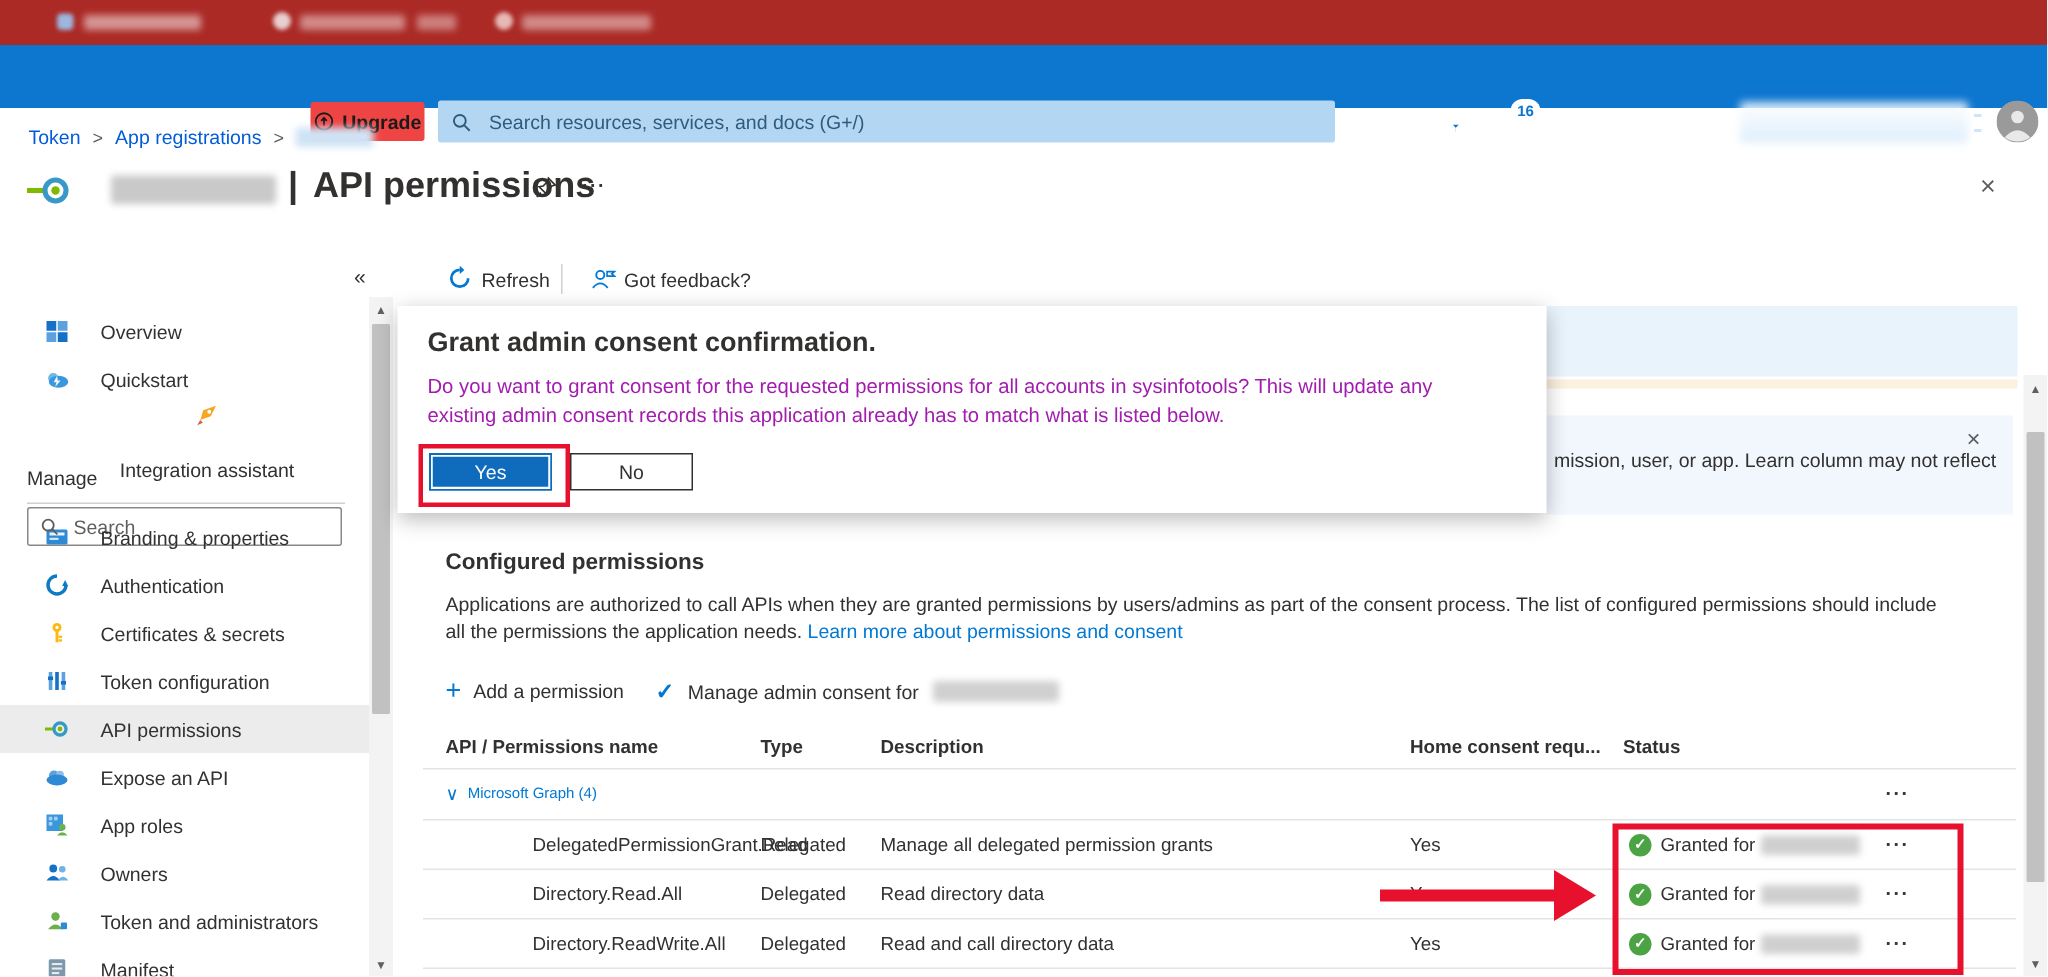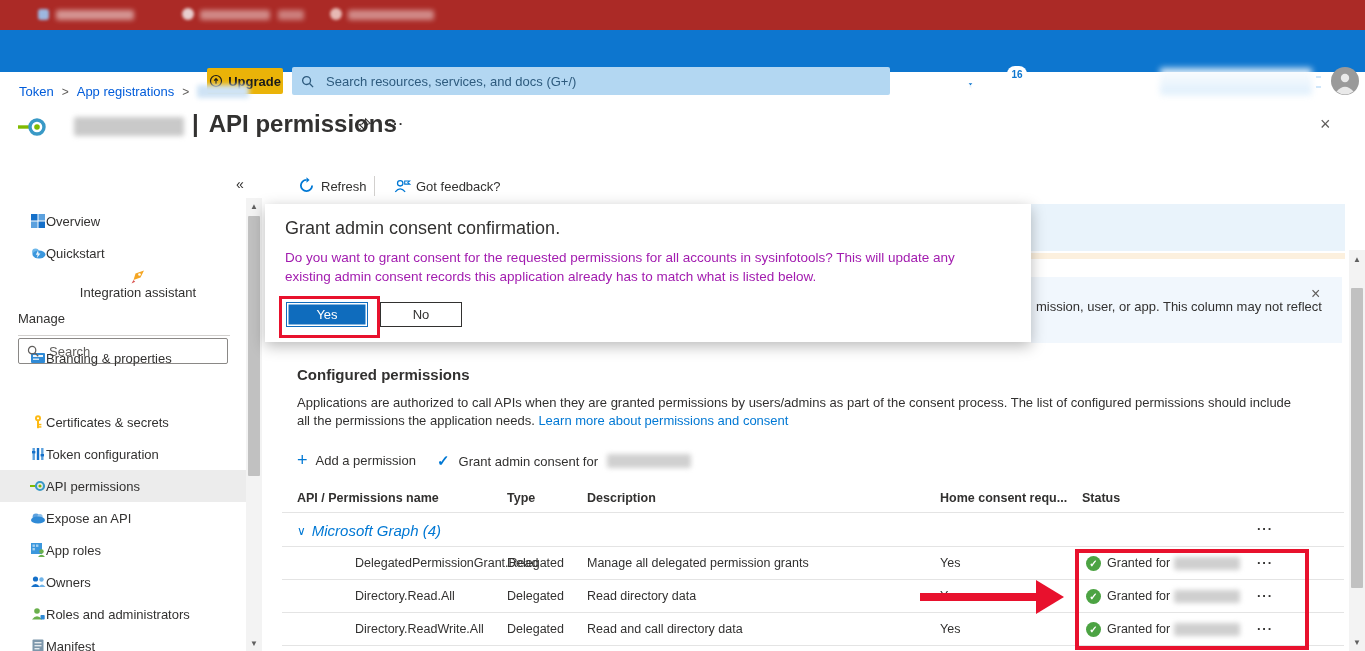--- a/index.html
+++ b/index.html
@@ -16,21 +16,21 @@
   #browserbar{left:0;top:0;width:1365px;height:30px;background:#ab2a26;}
   
   #azurebar{left:0;top:30px;width:1365px;height:42px;background:#0d76cf;}
   .hline{position:absolute;left:0;width:18px;height:2px;background:#fff;border-radius:1px;}
   #topsearch{position:absolute;left:292px;top:37px;width:598px;height:28px;background:#b3d7f2;border:none;border-radius:2px;box-sizing:border-box;padding:0 10px 0 34px;font-size:13px;color:#1f4b6b;font-family:"Liberation Sans",sans-serif;outline:none;}
   #topsearch::placeholder{color:#2e5b7e;opacity:1;}
   #sidesearch{position:absolute;left:18px;top:173px;width:210px;height:26px;border:1px solid #8a8886;border-radius:2px;box-sizing:border-box;padding:0 6px 0 30px;font-size:13px;color:#323130;outline:none;font-family:"Liberation Sans",sans-serif;background:#fff;}
   #sidesearch::placeholder{color:#605e5c;opacity:1;}
   .topic{position:absolute;top:41px;width:22px;height:20px;cursor:pointer;}
   
-  .mi{position:absolute;left:0;width:246px;height:32px;display:flex;align-items:center;box-sizing:border-box;padding-left:30px;gap:0;font-size:13px;color:#323130;cursor:pointer;background:transparent;}
+  .mi{position:absolute;left:0;width:246px;height:32px;display:flex;align-items:center;box-sizing:border-box;padding-left:30px;gap:21px;font-size:13px;color:#323130;cursor:pointer;background:transparent;}
   .mi.sel{background:#ececec;}
   .mi-ic{width:16px;height:16px;display:inline-flex;flex:0 0 16px;}
   
   .sb-track{background:#f3f3f3;}
   .sb-thumb{position:absolute;left:2px;width:12px;background:#c1c1c1;border-radius:1px;}
   .sb-arrow{position:absolute;left:0;width:16px;text-align:center;font-size:8px;color:#606060;cursor:pointer;}
   
   #dialog{left:265px;top:204px;width:766px;height:138px;background:#fff;box-shadow:0 4px 14px rgba(0,0,0,.28);z-index:20;}
   .btn-yes{position:absolute;left:286px;top:302px;width:80px;height:23px;background:#0f6cbd;border:1px solid #0f6cbd;box-shadow:inset 0 0 0 1.5px #fff;color:#fff;font-size:13px;display:flex;align-items:center;justify-content:center;cursor:pointer;z-index:22;}
   .btn-no{position:absolute;left:380px;top:302px;width:80px;height:23px;background:#fff;border:1px solid #323130;color:#323130;font-size:13px;display:flex;align-items:center;justify-content:center;cursor:pointer;z-index:22;}
@@ -61,21 +61,21 @@
   </div>
 
   <div class="abs" id="azurebar">
     <div class="abs" style="left:14px;top:43px;width:18px;height:16px;cursor:pointer;">
       <span class="hline" style="top:1px;"></span>
         <span class="hline" style="top:7px;"></span>
         <span class="hline" style="top:13px;"></span>
     </div>
     <div class="abs" style="left:64px;top:43px;font-size:15px;font-weight:700;color:#fff;">Microsoft Azure</div>
 
-    <div class="abs" style="left:207px;top:38px;width:76px;height:26px;background:#eab308;border-radius:2px;display:flex;align-items:center;justify-content:center;gap:5px;cursor:pointer;">
+    <div class="abs" style="left:207px;top:38px;width:76px;height:26px;background:#ef4444;border-radius:2px;display:flex;align-items:center;justify-content:center;gap:5px;cursor:pointer;">
       <span style="display:inline-flex;width:14px;height:14px;">
         <svg viewBox="0 0 16 16" width="14" height="14">
             <circle cx="8" cy="8" r="6.3" fill="none" stroke="#1b1a19" stroke-width="1.4"></circle>
             <path d="M8 11 V5.6 M5.9 7.6 L8 5.3 L10.1 7.6" fill="none" stroke="#1b1a19" stroke-width="1.4"></path>
           </svg>
       </span>
       <span style="font-size:13px;font-weight:700;color:#1b1a19;">Upgrade</span>
     </div>
 
     <span class="abs" style="left:300px;top:44px;width:15px;height:15px;z-index:2;">
@@ -227,20 +227,29 @@
   <div class="mi" style="top:342px;">
     <span class="mi-ic">
         <svg viewBox="0 0 16 16">
           <rect x="1" y="3" width="14" height="10" rx="1" fill="#2f8ad6"></rect>
           <rect x="3" y="5" width="10" height="2" fill="#fff" opacity=".9"></rect>
           <rect x="3" y="8.5" width="6" height="1.5" fill="#cfe6f8"></rect>
         </svg>
       </span>
     <span>Branding &amp; properties</span>
   </div>
+  <div class="mi" style="top:374px;">
+    <span class="mi-ic">
+        <svg viewBox="0 0 16 16">
+          <path d="M8 2 a6 6 0 1 0 6 6" fill="none" stroke="#0f7ac4" stroke-width="2.3"></path>
+          <polygon points="15.4,8.6 11.4,8.6 13.4,4.6" fill="#0f7ac4"></polygon>
+        </svg>
+      </span>
+    <span>Authentication</span>
+  </div>
   <div class="mi" style="top:406px;">
     <span class="mi-ic">
         <svg viewBox="0 0 16 16">
           <circle cx="8" cy="4.3" r="3" fill="#fdb913"></circle>
           <circle cx="8" cy="4.3" r="1.1" fill="#fff"></circle>
           <rect x="7" y="6.8" width="2" height="7.4" fill="#fdb913"></rect>
           <rect x="9" y="9.8" width="2.4" height="1.5" fill="#fdb913"></rect>
           <rect x="9" y="12.2" width="2.4" height="1.5" fill="#fdb913"></rect>
         </svg>
       </span>
@@ -305,21 +314,21 @@
     <span>App roles</span>
   </div>
   <div class="mi" style="top:598px;">
     <span class="mi-ic">
         <svg viewBox="0 0 16 16">
           <circle cx="7" cy="5" r="2.8" fill="#6ab04c"></circle>
           <path d="M2 13.5 q5 -6.5 10 0 z" fill="#6ab04c"></path>
           <rect x="10.5" y="9" width="4.2" height="4.5" rx=".8" fill="#2f8ad6"></rect>
         </svg>
       </span>
-    <span>Roles and administrators</span>
+    <span>Token and administrators</span>
   </div>
   <div class="mi" style="top:630px;">
     <span class="mi-ic">
         <svg viewBox="0 0 16 16">
           <rect x="2.5" y="1.5" width="11" height="13" rx="1" fill="#7d97ab"></rect>
           <g fill="#fff" opacity=".8">
             <rect x="4.5" y="4" width="7" height="1.4"></rect>
             <rect x="4.5" y="7" width="7" height="1.4"></rect>
             <rect x="4.5" y="10" width="5" height="1.4"></rect>
           </g>
@@ -347,57 +356,57 @@
         <circle cx="8" cy="7" r="3" fill="none" stroke="#0078d4" stroke-width="1.4"></circle>
         <path d="M2.5 16.5 q5.5 -6.5 11 0" fill="none" stroke="#0078d4" stroke-width="1.4"></path>
         <path d="M13 4.5 h5.5 l-2 1.7 2 1.7 h-5.5 z" fill="none" stroke="#0078d4" stroke-width="1.2"></path>
       </svg>
   </span>
   <span class="abs t13" style="left:416px;top:179px;cursor:pointer;">Got feedback?</span>
 
   <div class="abs" style="left:1031px;top:204px;width:314px;height:47px;background:#e9f3fb;"></div>
   <div class="abs" style="left:1031px;top:253px;width:314px;height:6px;background:#fcf0de;"></div>
   <div class="abs" style="left:1031px;top:277px;width:311px;height:66px;background:#f1f7fd;">
-    <span class="abs t13" style="left:5px;top:22px;white-space:nowrap;">mission, user, or app. This column may not reflect</span>
+    <span class="abs t13" style="left:5px;top:22px;white-space:nowrap;">mission, user, or app. Learn column may not reflect</span>
     <span class="abs" style="left:280px;top:8px;font-size:16px;color:#605e5c;cursor:pointer;">×</span>
   </div>
 
   <div class="abs" id="dialog">
-    <div class="abs" style="left:20px;top:14px;font-size:18px;font-weight:400;color:#323130;">Grant admin consent confirmation.</div>
+    <div class="abs" style="left:20px;top:14px;font-size:18px;font-weight:700;color:#323130;">Grant admin consent confirmation.</div>
     <div class="abs" style="left:20px;top:44px;width:715px;font-size:13.5px;line-height:19px;color:#a21caf;">Do you want to grant consent for the requested permissions for all accounts in sysinfotools? This will update any existing admin consent records this application already has to match what is listed below.</div>
   </div>
   <div class="btn-yes">Yes</div>
   <div class="btn-no">No</div>
   <div class="redbox" style="left:279px;top:296px;width:95px;height:36px;"></div>
 
   <div class="abs" style="left:297px;top:366px;font-size:15px;font-weight:600;color:#323130;">Configured permissions</div>
   <div class="abs" style="left:297px;top:394px;width:1000px;font-size:13px;line-height:18px;color:#323130;">
     <span>Applications are authorized to call APIs when they are granted permissions by users/admins as part of the consent process. The list of configured permissions should include all the permissions the application needs. </span><span class="link">Learn more about permissions and consent</span>
   </div>
 
   <div class="abs" style="left:297px;top:452px;display:flex;align-items:center;gap:8px;cursor:pointer;">
     <span style="color:#0078d4;font-size:18px;line-height:16px;">+</span>
     <span class="t13">Add a permission</span>
   </div>
   <div class="abs" style="left:437px;top:452px;display:flex;align-items:center;gap:9px;cursor:pointer;">
     <span style="color:#0078d4;font-size:15px;font-weight:700;">✓</span>
-    <span class="t13">Grant admin consent for</span>
+    <span class="t13">Manage admin consent for</span>
     <span class="blur" style="display:inline-block;width:84px;height:14px;background:#d0d0d0;"></span>
   </div>
 
   <span class="hdr" style="left:297px;top:491px;">API / Permissions name</span>
   <span class="hdr" style="left:507px;top:491px;">Type</span>
   <span class="hdr" style="left:587px;top:491px;">Description</span>
   <span class="hdr" style="left:940px;top:491px;">Home consent requ...</span>
   <span class="hdr" style="left:1082px;top:491px;">Status</span>
   <div class="rowline" style="top:512px;"></div>
 
   <div class="abs" style="left:297px;top:522px;display:flex;gap:6px;align-items:center;cursor:pointer;">
     <span style="color:#0078d4;font-size:12px;">∨</span>
-    <span class="link" style="font-size:15px;font-style:italic;">Microsoft Graph (4)</span>
+    <span class="link" style="font-size:10px;">Microsoft Graph (4)</span>
   </div>
   <span class="more" style="left:1257px;top:521px;">···</span>
   <div class="rowline" style="top:546px;"></div>
 
   <div>
     <span class="cell link" style="left:355px;top:556px;">DelegatedPermissionGrant.Read</span>
     <span class="cell" style="left:507px;top:556px;">Delegated</span>
     <span class="cell" style="left:587px;top:556px;">Manage all delegated permission grants</span>
     <span class="cell" style="left:940px;top:556px;">Yes</span>
     <span class="gcheck" style="left:1086px;top:556px;">✓</span>

